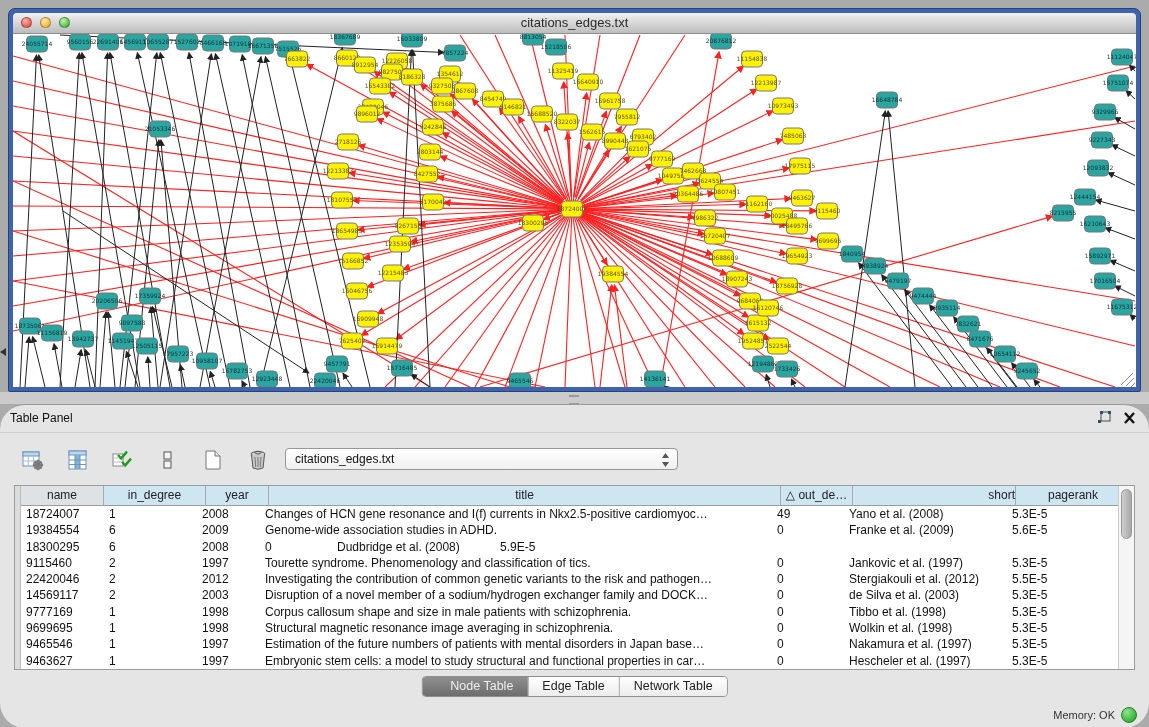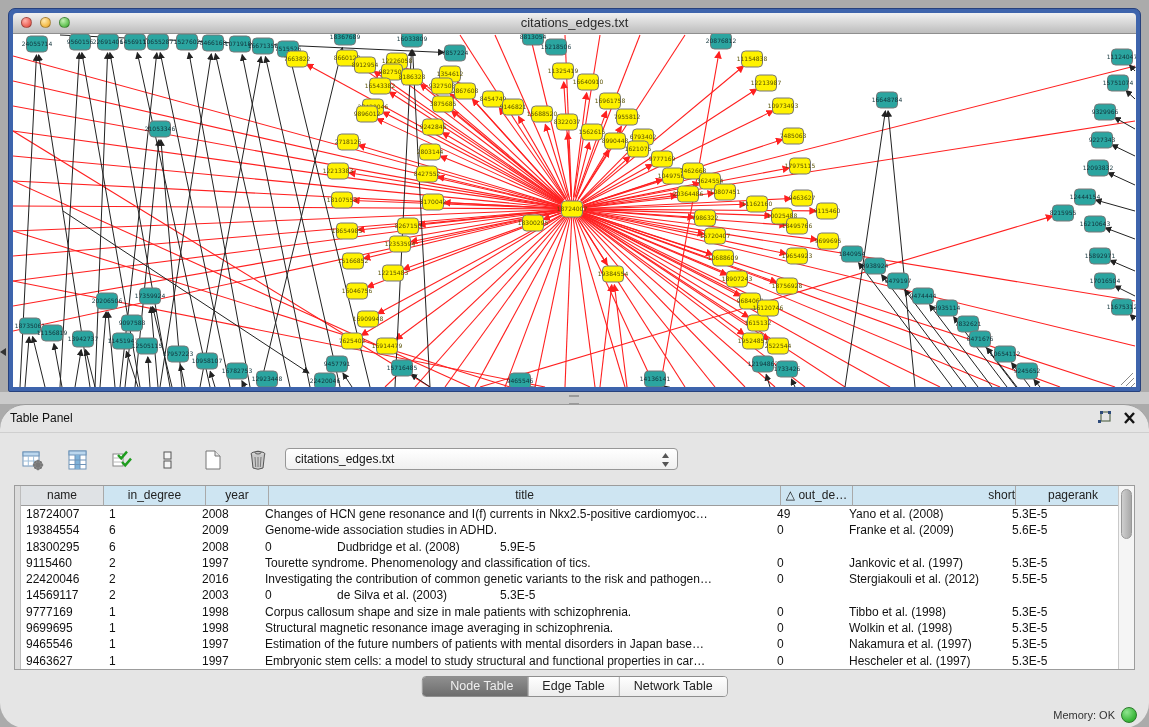--- a/index.html
+++ b/index.html
@@ -951,30 +951,31 @@
             <div class="td" style="width: 93px;">2</div>
             <div class="td" style="width: 63px;">1997</div>
             <div class="td" style="width: 512px;">Tourette syndrome. Phenomenology and classification of tics.</div>
             <div class="td" style="width: 72px;">0</div>
             <div class="td" style="width: 163px;">Jankovic et al. (1997)</div>
             <div class="td" style="width: 115px;">5.3E-5</div>
           </div>
           <div class="tr">
             <div class="td" style="width: 83px;">22420046</div>
             <div class="td" style="width: 93px;">2</div>
-            <div class="td" style="width: 63px;">2016</div>
+            <div class="td" style="width: 63px;">2012</div>
             <div class="td" style="width: 512px;">Investigating the contribution of common genetic variants to the risk and pathogen…</div>
             <div class="td" style="width: 72px;">0</div>
             <div class="td" style="width: 163px;">Stergiakouli et al. (2012)</div>
             <div class="td" style="width: 115px;">5.5E-5</div>
           </div>
           <div class="tr">
             <div class="td" style="width: 83px;">14569117</div>
             <div class="td" style="width: 93px;">2</div>
             <div class="td" style="width: 63px;">2003</div>
+            <div class="td" style="width: 512px;">Disruption of a novel member of a sodium/hydrogen exchanger family and DOCK…</div>
             <div class="td" style="width: 72px;">0</div>
             <div class="td" style="width: 163px;">de Silva et al. (2003)</div>
             <div class="td" style="width: 115px;">5.3E-5</div>
           </div>
           <div class="tr">
             <div class="td" style="width: 83px;">9777169</div>
             <div class="td" style="width: 93px;">1</div>
             <div class="td" style="width: 63px;">1998</div>
             <div class="td" style="width: 512px;">Corpus callosum shape and size in male patients with schizophrenia.</div>
             <div class="td" style="width: 72px;">0</div>

